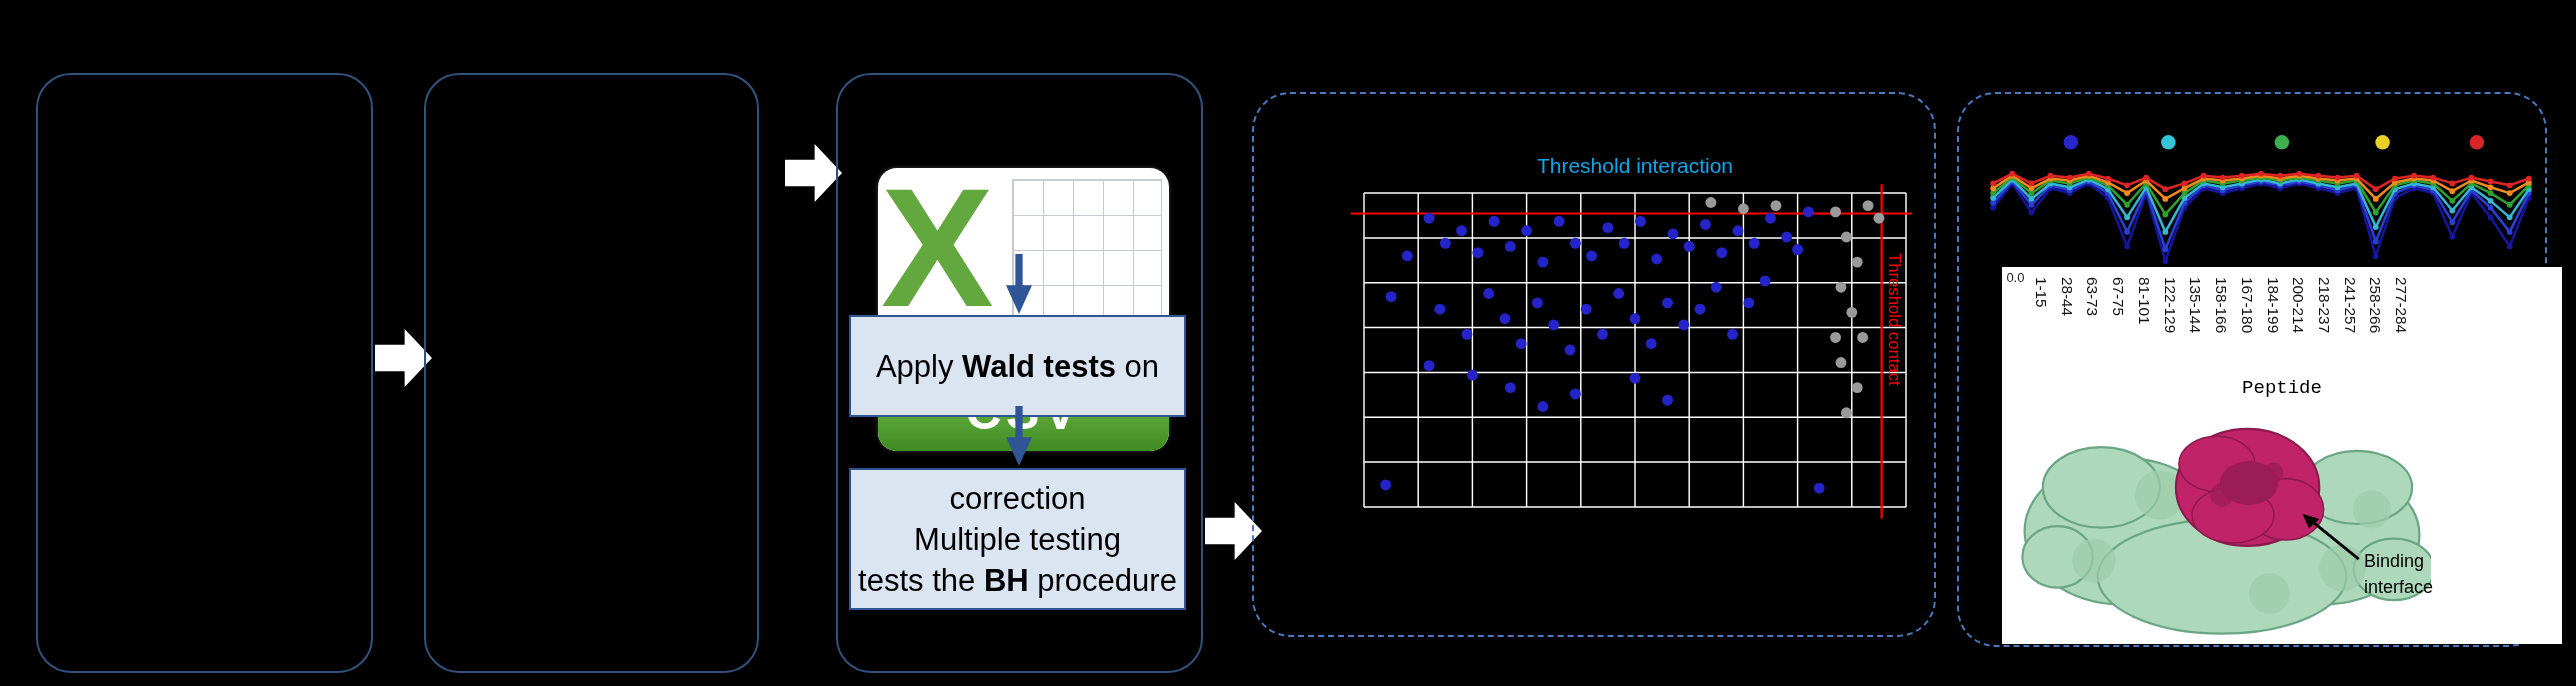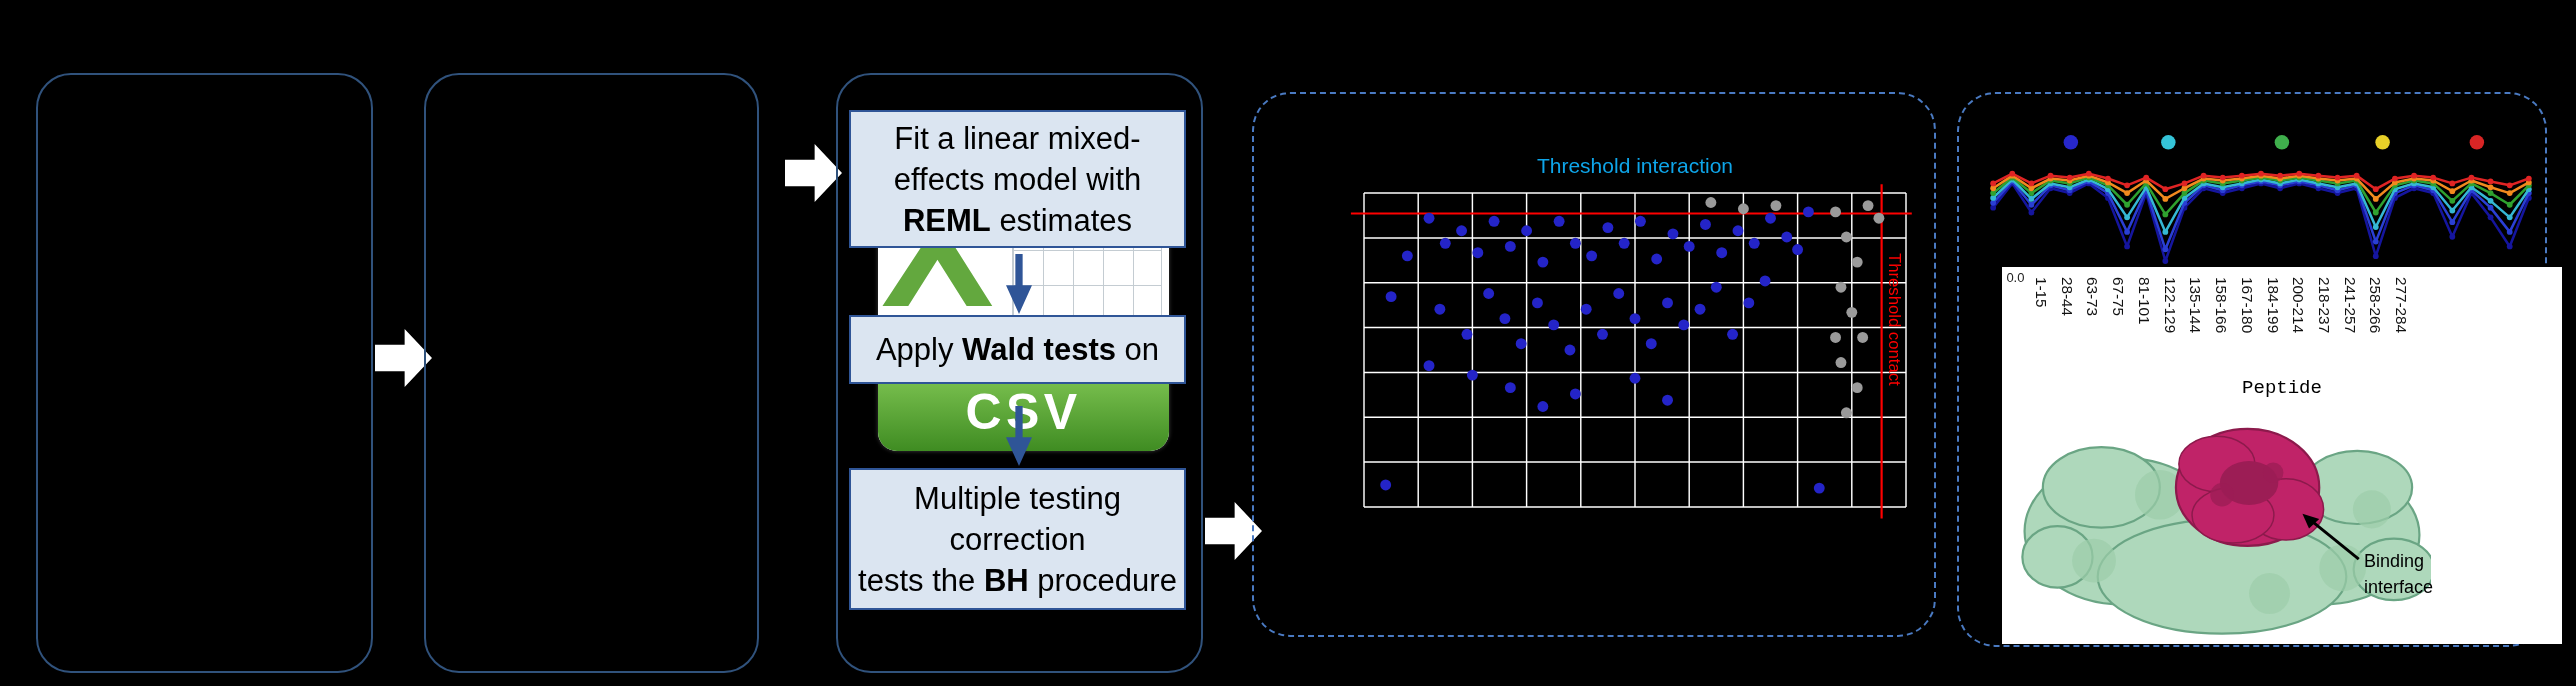--- a/index.html
+++ b/index.html
@@ -35,21 +35,21 @@
   .csv-banner{position:absolute;left:0;bottom:0;width:100%;height:79px;
     background:linear-gradient(#7fc553,#3f8c22);border-radius:0 0 19px 19px;
     display:flex;align-items:center;justify-content:center;}
   .csv-banner span{color:#fff;font-weight:bold;font-size:50px;letter-spacing:4.4px;text-align:center;}
 
   
   .step-box{position:absolute;left:849px;width:337px;background:#dbe5f1;border:2.2px solid #2f5597;
     color:#000;font-size:31px;line-height:41px;text-align:center;display:flex;
     flex-direction:column;justify-content:center;box-sizing:border-box;}
   #step-fit{top:110px;height:138px;}
-  #step-wald{top:315px;height:69px;}
+  #step-wald{top:315px;height:102px;}
   #step-bh{top:468px;height:142px;}
   .down-arrow{position:absolute;left:1006px;width:26px;height:60px;background:#2f5597;
     clip-path:polygon(36% 0,64% 0,64% 52%,100% 52%,50% 100%,0 52%,36% 52%);}
   #darrow-1{top:254px;}
   #darrow-2{top:406px;}
 
   
   #scatter-title{position:absolute;left:1364px;top:154px;width:542px;text-align:center;
     color:#0ea5e9;font-size:21px;}
   #scatter-plot{position:absolute;left:1364px;top:193px;width:542px;height:314px;}
@@ -90,37 +90,32 @@
       <div class="csv-banner">
         <span>CSV</span>
       </div>
     </div>
   </div>
 
   <div class="block-arrow" id="arrow-2"></div>
 
   <div class="panel" id="box-model"></div>
 
-  <div class="step-box" id="step-fit">
-    <div class="step-line"><span>Fit a linear mixed-</span></div>
-    <div class="step-line"><span>effects model with</span></div>
-    <div class="step-line"><b>REML</b><span> estimates</span></div>
-  </div>
 
   <div class="down-arrow" id="darrow-1"></div>
 
   <div class="step-box" id="step-wald">
     <div class="step-line"><span>Apply </span><b>Wald tests</b><span> on</span></div>
   </div>
 
   <div class="down-arrow" id="darrow-2"></div>
 
   <div class="step-box" id="step-bh">
+    <div class="step-line"><span>correction</span></div>
     <div class="step-line"><span>Multiple testing</span></div>
-    <div class="step-line"><span>correction</span></div>
     <div class="step-line"><span>tests the </span><b>BH</b><span> procedure</span></div>
   </div>
 
   <div class="block-arrow" id="arrow-3"></div>
 
   <div class="dashed-panel" id="box-scatter"></div>
   <div id="scatter-title">Threshold interaction</div>
   <div id="scatter-plot"><svg width="542" height="314" viewBox="0 0 746 432">
         <line x1="0" y1="0" x2="0" y2="432" stroke="#ffffff" stroke-width="2"></line>
         <line x1="74.6" y1="0" x2="74.6" y2="432" stroke="#ffffff" stroke-width="2"></line>

